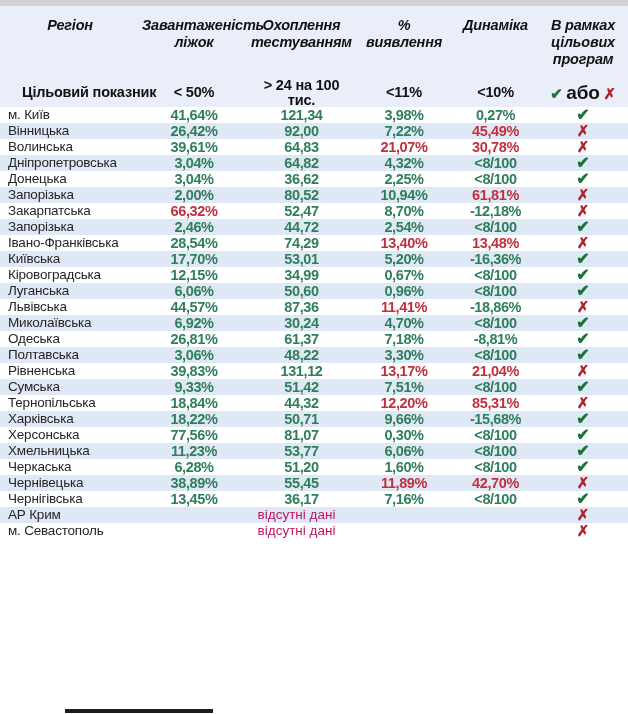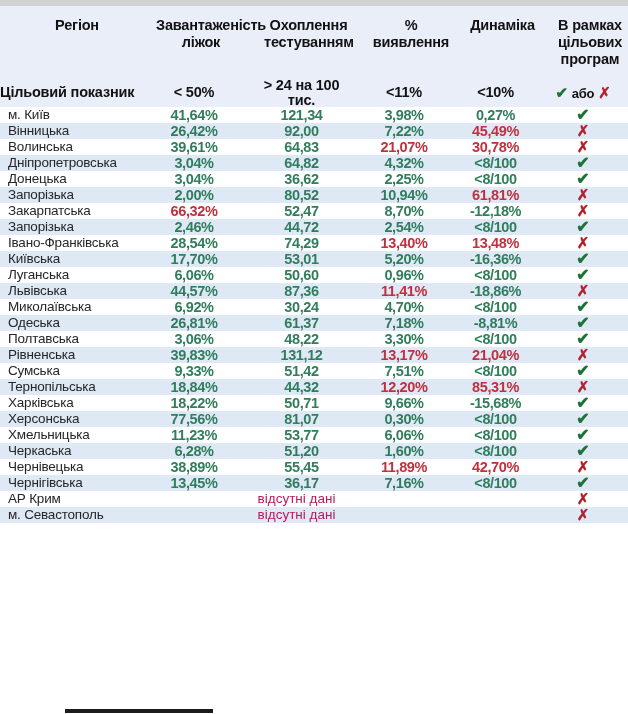--- a/index.html
+++ b/index.html
@@ -4,50 +4,50 @@
 <style>
   html,body{margin:0;padding:0;}
   body{
     width:628px;height:714px;overflow:hidden;background:#ffffff;
     font-family:"Liberation Sans",sans-serif;position:relative;
   }
   .top-strip{height:6px;width:628px;background:var(--top-strip);}
   table{border-collapse:collapse;table-layout:fixed;width:628px;}
   thead tr{background:var(--header-bg);}
   th{
-    vertical-align:top;padding:11px 2px 0 16px;font-size:14.5px;font-weight:700;
+    vertical-align:top;padding:11px 2px 0 2px;font-size:14.5px;font-weight:700;
     color:var(--text);white-space:pre-line;line-height:1.18;text-align:center;
-    font-stretch:condensed;letter-spacing:-0.2px;
+    font-stretch:condensed;letter-spacing:-0.2px;font-style:italic;
   }
   th.region-h{text-align:center;}
   tr.target-row{height:26px;}
   tr.target-row td{
     font-size:14.5px;font-weight:700;color:var(--text);text-align:center;
     padding:0 2px;letter-spacing:-0.2px;font-stretch:condensed;
   }
-  tr.target-row td.region{text-align:left;padding-left:0;}
+  tr.target-row td.region{text-align:left;padding-left:22px;}
   tbody tr{height:15px;}
   tbody tr:nth-child(even){background:var(--stripe-bg);}
   td{padding:0 2px;line-height:1;}
   td.region{
     text-align:left;padding-left:8px;font-size:13.5px;color:#262626;
     letter-spacing:-0.2px;font-stretch:condensed;white-space:nowrap;
   }
   td.num{
     text-align:center;font-size:14.5px;font-weight:600;letter-spacing:-0.4px;
     font-stretch:condensed;
   }
   td.num.ok{color:var(--green);}
   td.num.bad{color:var(--red);}
   td.nodata{text-align:center;font-size:13.5px;color:#be185d;font-stretch:condensed;}
   td.mark{text-align:center;}
   .check{color:var(--check-green);font-weight:700;font-size:16px;}
   .cross{color:var(--cross-red);font-weight:700;font-size:15px;}
   tr.target-row .check,tr.target-row .cross{font-size:15px;}
-  .or-label{font-size:13px;font-weight:700;color:var(--text);}
+  .or-label{font-size:19px;font-weight:700;color:var(--text);}
   .bottom-bar{
     position:absolute;left:65px;bottom:1px;width:148px;height:4px;
     background:#1c1c1c;
   }
 </style>
 </head>
 <body style="--green: #2f7e5c; --red: #c1303d; --check-green: #1b7339; --cross-red: #b2222d; --header-bg: #e9eef9; --stripe-bg: #dfe8f5; --top-strip: #d2d2d2; --text: #121212;">
 
 <div class="page">
   <div class="top-strip"></div>
@@ -158,20 +158,28 @@
         </tr>
         <tr>
           <td class="region">Київська</td>
           <td class="num ok">17,70%</td>
           <td class="num ok">53,01</td>
           <td class="num ok">5,20%</td>
           <td class="num ok">-16,36%</td>
           <td class="mark"><span class="check">✔</span></td>
         </tr>
         <tr>
+          <td class="region">Кіровоградська</td>
+          <td class="num ok">12,15%</td>
+          <td class="num ok">34,99</td>
+          <td class="num ok">0,67%</td>
+          <td class="num ok">&lt;8/100</td>
+          <td class="mark"><span class="check">✔</span></td>
+        </tr>
+        <tr>
           <td class="region">Луганська</td>
           <td class="num ok">6,06%</td>
           <td class="num ok">50,60</td>
           <td class="num ok">0,96%</td>
           <td class="num ok">&lt;8/100</td>
           <td class="mark"><span class="check">✔</span></td>
         </tr>
         <tr>
           <td class="region">Львівська</td>
           <td class="num ok">44,57%</td>

